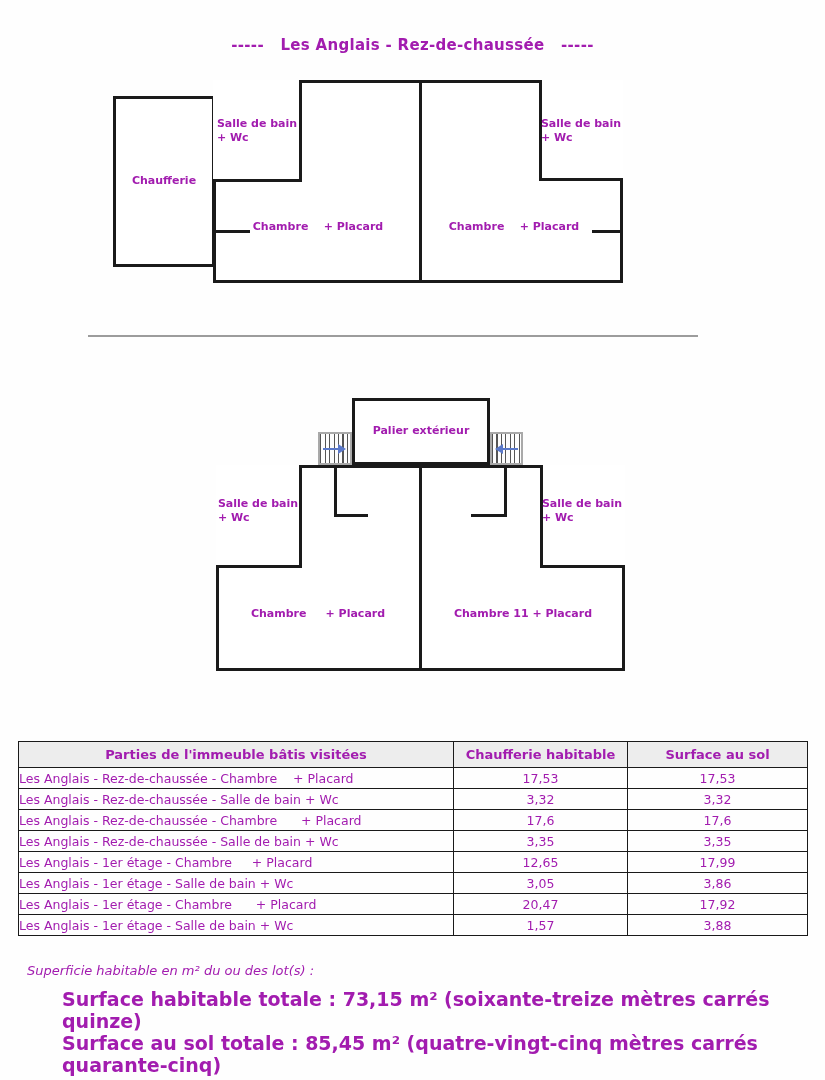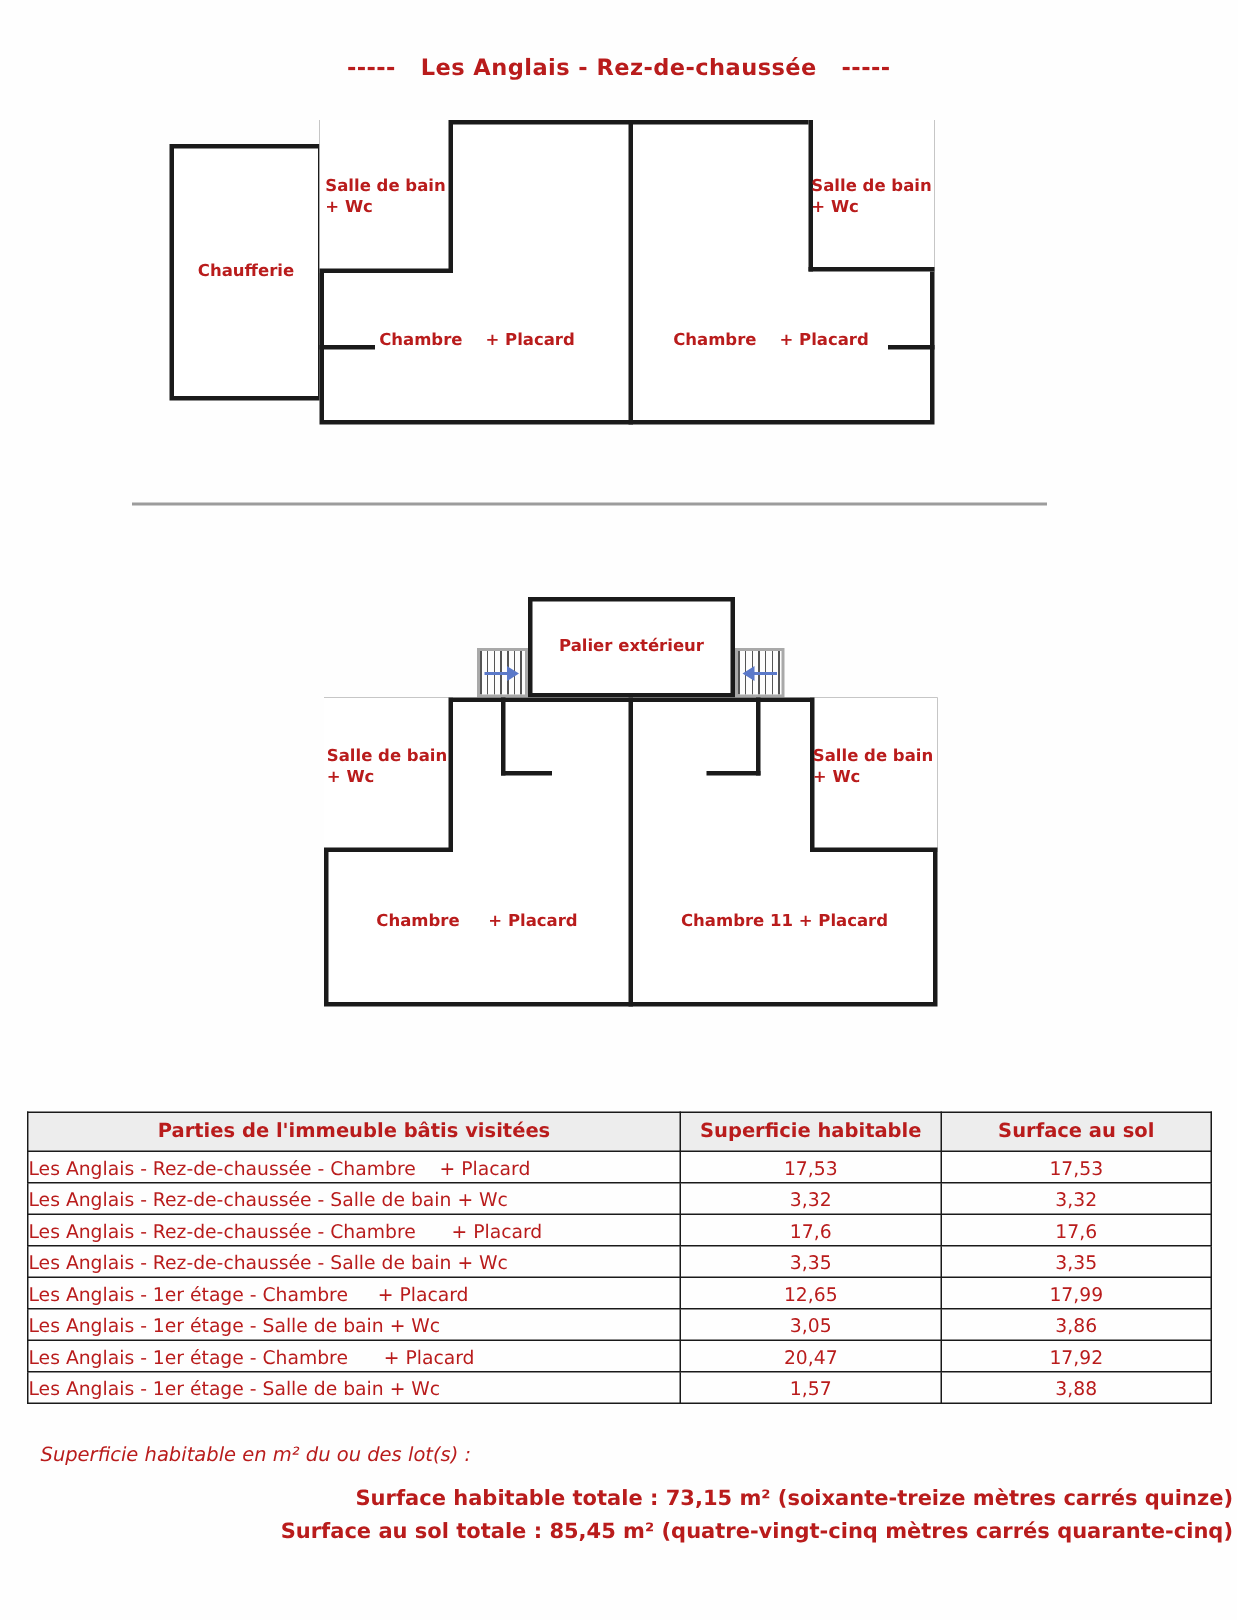--- a/index.html
+++ b/index.html
@@ -1,17 +1,17 @@
 <!DOCTYPE html>
 <html><head>
 <meta charset="utf-8">
 <style>
   html,body{margin:0;padding:0;background:#ffffff;}
   .page{position:relative;width:825px;height:1080px;background:#fefefe;overflow:hidden;
-        font-family:"DejaVu Sans","Liberation Sans",sans-serif;color:#b91c1c;}
+        font-family:"DejaVu Sans","Liberation Sans",sans-serif;color:#a21caf;}
   .abs{position:absolute;}
   .title{width:825px;text-align:center;font-size:15px;font-weight:bold;letter-spacing:.3px;white-space:pre;}
   
   .box{position:absolute;box-sizing:border-box;border:3px solid #1a1a1a;background:#fff;}
   .wall{position:absolute;background:#1a1a1a;}
   .roomlabel{position:absolute;transform:translate(-50%,-50%);font-size:11px;font-weight:bold;
              text-align:left;line-height:14px;white-space:pre;}
   .noTL{border-top:none;border-left:none;}
   .noTR{border-top:none;border-right:none;}
   
@@ -25,22 +25,22 @@
   .divider{position:absolute;background:#9c9c9c;}
   
   table.surfaces{position:absolute;left:18px;top:741px;width:789px;border-collapse:collapse;
                  table-layout:fixed;font-size:12.5px;}
   table.surfaces th,table.surfaces td{border:1.5px solid #1a1a1a;box-sizing:border-box;overflow:hidden;}
   table.surfaces th{height:26px;background:#ededed;font-weight:bold;text-align:center;font-size:13px;}
   table.surfaces td{height:21px;padding:0;}
   td.lbl{text-align:left;padding-left:8px;white-space:pre;}
   td.num{text-align:center;}
   .footnote{position:absolute;font-size:13px;}
-  .totals{position:absolute;left:62px;top:988px;width:760px;text-align:right;
-          font-size:14px;font-weight:bold;line-height:22px;}
+  .totals{position:absolute;left:62px;top:988px;width:760px;text-align:left;
+          font-size:19px;font-weight:bold;line-height:22px;}
 </style>
 </head>
 <body>
 
 <div class="page">
 
   <div class="abs title" style="top:36px;">-----   Les Anglais - Rez-de-chaussée   -----</div>
 
   <div>
 
@@ -102,21 +102,21 @@
 
   <table class="surfaces">
     <colgroup>
         <col style="width:435px">
         <col style="width:174px">
         <col style="width:180px">
       </colgroup>
     <thead>
       <tr>
         <th>Parties de l'immeuble bâtis visitées</th>
-        <th>Superficie habitable</th>
+        <th>Chaufferie habitable</th>
         <th>Surface au sol</th>
       </tr>
     </thead>
     <tbody>
       <tr>
           <td class="lbl">Les Anglais - Rez-de-chaussée - Chambre    + Placard</td>
           <td class="num">17,53</td>
           <td class="num">17,53</td>
         </tr>
       <tr>

